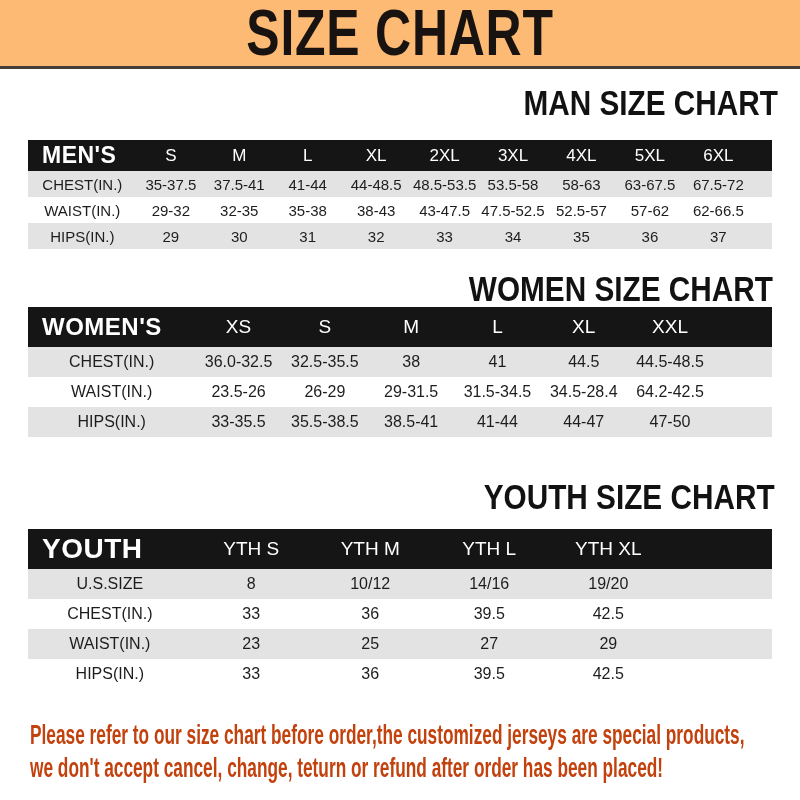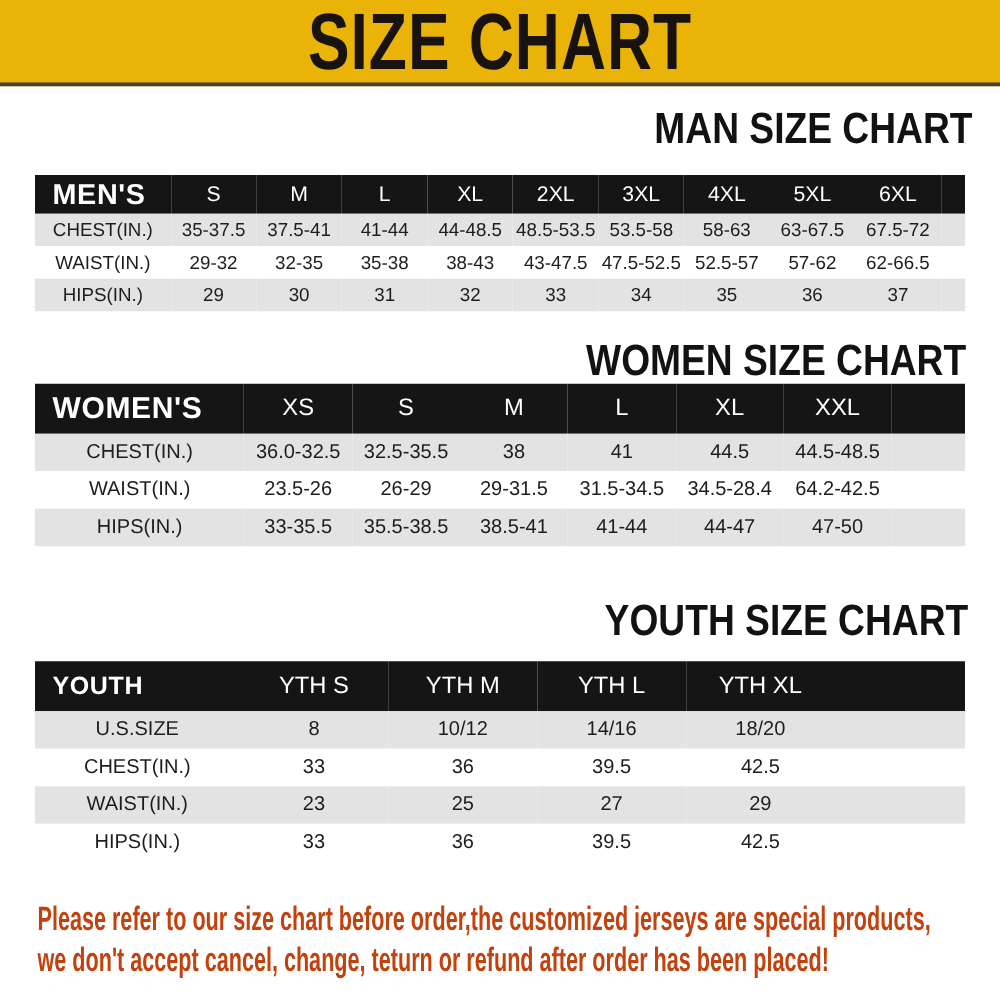--- a/index.html
+++ b/index.html
@@ -51,37 +51,37 @@
   .t-men thead th.bar-label{font-size:23px;}
   .t-men td{height:26px;font-size:15px;}
   .t-men col.c-label{width:14.6%;}
   .t-men col.c-data{width:9.2%;}
   .t-women thead th{height:40px;font-size:19px;}
   .t-women thead th.bar-label{font-size:24px;}
   .t-women td{height:30px;font-size:16px;}
   .t-women col.c-label{width:22.5%;}
   .t-women col.c-data{width:11.6%;}
   .t-youth thead th{height:40px;font-size:19px;}
-  .t-youth thead th.bar-label{font-size:20px;}
+  .t-youth thead th.bar-label{font-size:28px;}
   .t-youth td{height:30px;font-size:16px;}
   .t-youth col.c-label{width:22%;}
   .t-youth col.c-data{width:16%;}
   
   .footer-note{margin:30px 0 0 30px;}
   .footer-note p{
     margin:0;font-size:27px;font-weight:bold;line-height:33px;white-space:nowrap;
     display:block;transform:scaleX(0.64);transform-origin:left center;
   }
 </style>
 </head>
 <body>
 
 <div id="page">
 
-  <div class="banner" style="background: #eab308;">
+  <div class="banner" style="background: #fdba74;">
     <span class="banner-title" style="color: rgb(24, 19, 16);">SIZE CHART</span>
   </div>
 
   <div>
     <h2 class="section-heading mt-h-man">
       <span class="condensed">MAN SIZE CHART</span>
     </h2>
     <table class="size-table t-men mt-t-man">
         <colgroup>
           <col class="c-label">
@@ -239,21 +239,21 @@
             <th>YTH XL</th>
             <th class="filler"></th>
           </tr>
         </thead>
         <tbody>
           <tr>
             <td class="row-label">U.S.SIZE</td>
             <td>8</td>
             <td>10/12</td>
             <td>14/16</td>
-            <td>18/20</td>
+            <td>19/20</td>
             <td class="filler"></td>
           </tr>
           <tr>
             <td class="row-label">CHEST(IN.)</td>
             <td>33</td>
             <td>36</td>
             <td>39.5</td>
             <td>42.5</td>
             <td class="filler"></td>
           </tr>

